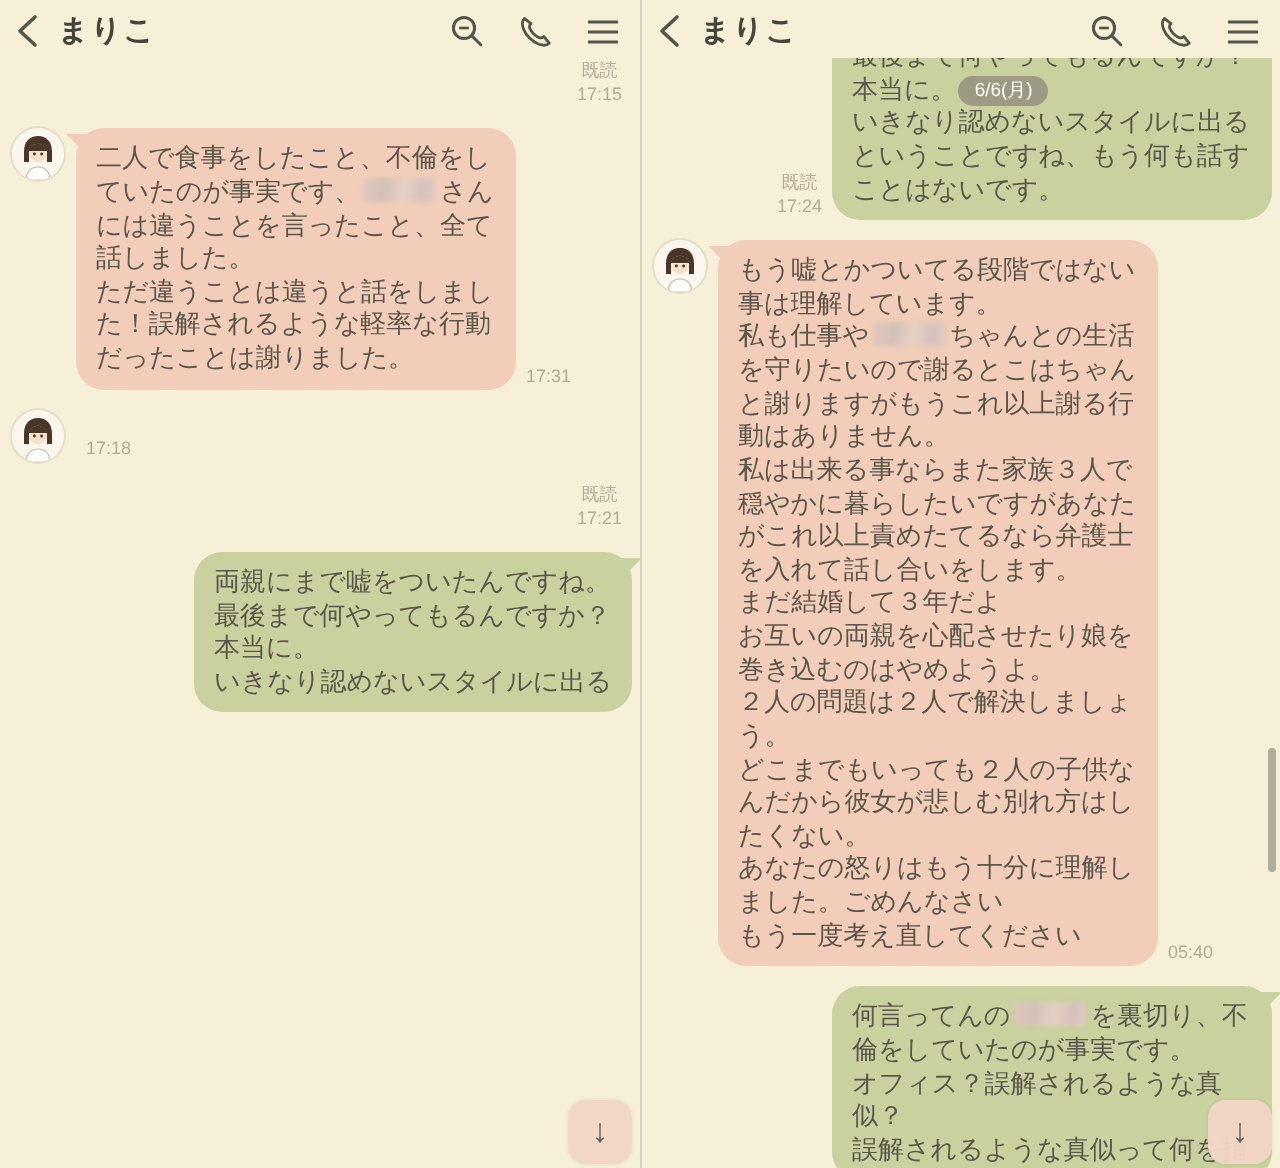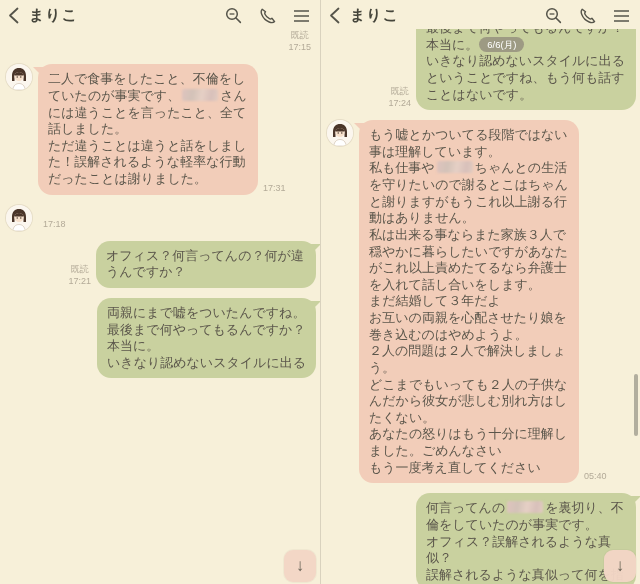--- a/index.html
+++ b/index.html
@@ -161,21 +161,20 @@
             </svg></div>
           <div class="meta recv-meta">
             <span>17:18</span>
           </div>
         </div>
         <div class="row sent">
           <div class="meta sent-meta">
             <span>既読</span>
             <span>17:21</span>
           </div>
-          <div class="bubble green"><span>オフィス？何言ってんの？何が違うんですか？</span></div>
         </div>
         <div class="row sent">
           <div class="bubble green"><span>両親にまで嘘をついたんですね。
 最後まで何やってもるんですか？
 本当に。
 いきなり認めないスタイルに出る</span></div>
         </div>
       </div>
     <div class="scroll-btn">
       <span>↓</span>

